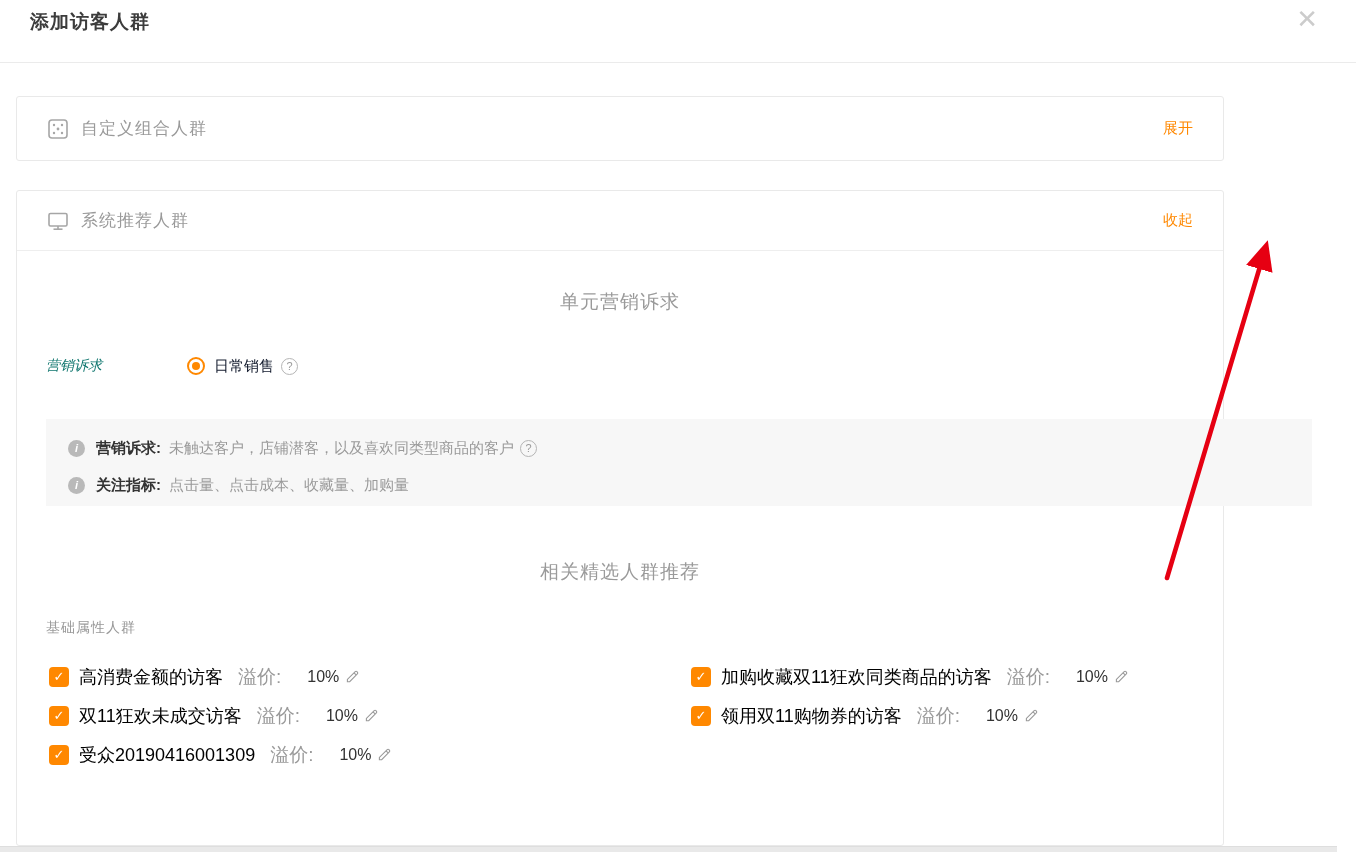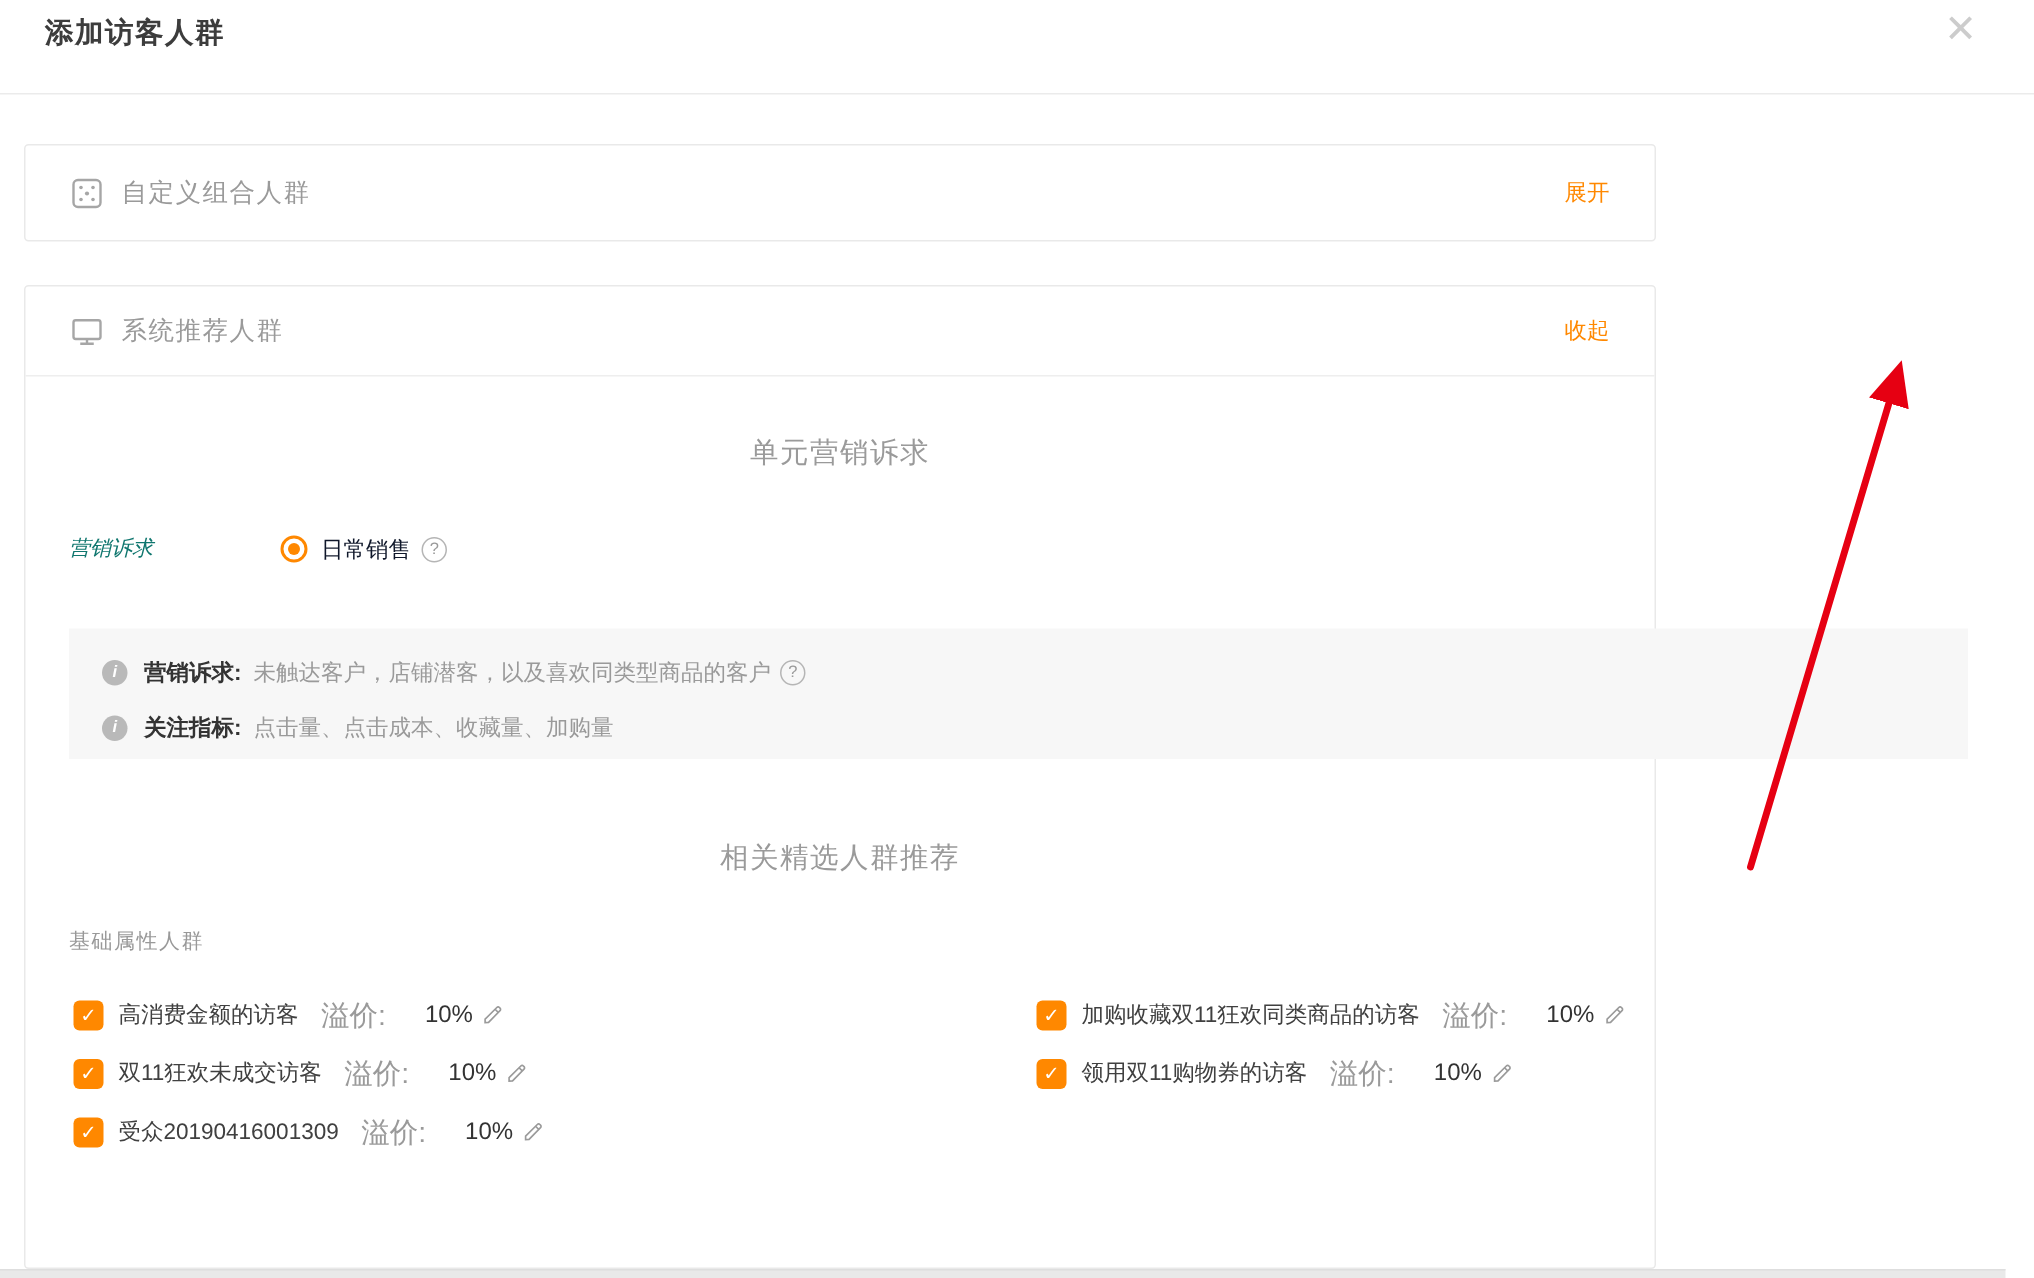--- a/index.html
+++ b/index.html
@@ -6,21 +6,21 @@
   html,body { background:#fff; }
   body { font-family:"Liberation Sans","DejaVu Sans",sans-serif; color:#333; }
   .stage { position:relative; width:1356px; height:852px; background:#fff; overflow:hidden; }
 
   
   .dlg-title { position:absolute; top:9px; left:30px; font-size:19px; font-weight:bold; color:#3c3c3c; letter-spacing:1px; }
   .close-x { position:absolute; top:4px; right:38px; font-size:26px; color:#ccc; cursor:pointer; line-height:30px; font-weight:300; }
   .top-divider { position:absolute; top:62px; left:0; width:1356px; height:1px; background:#ebebeb; }
 
   
-  .panel { position:absolute; left:16px; width:1088px; border:1px solid #e9e9e9; border-radius:3px; background:#fff; }
+  .panel { position:absolute; left:16px; width:1208px; border:1px solid #e9e9e9; border-radius:3px; background:#fff; }
   .panel-custom { top:96px; height:65px; }
   .panel-system { top:190px; height:656px; }
   .panel-head { display:flex; align-items:center; height:63px; padding:0 30px; }
   .panel-system .panel-head { height:60px; border-bottom:1px solid #eeeeee; }
   .panel-head .sec-icon { width:22px; height:22px; margin-right:12px; flex:0 0 auto; }
   .panel-head .sec-title { font-size:17px; color:#9a9a9a; letter-spacing:1px; }
   .panel-head .sec-action { margin-left:auto; font-size:15px; color:#f80; cursor:pointer; }
 
   
   .center-heading { position:absolute; left:0; right:0; text-align:center; font-size:19px; color:#9a9a9a; letter-spacing:1px; }
@@ -43,21 +43,21 @@
   .tip-row .q-circle { margin-left:6px; }
 
   .group-label { position:absolute; top:428px; left:29px; font-size:14px; color:#999; letter-spacing:1px; }
 
   .aud-columns { position:absolute; top:466px; left:32px; right:20px; display:flex; }
   .aud-col { display:flex; flex-direction:column; }
   .aud-col-left { width:642px; flex:0 0 auto; }
   .aud-col-right { flex:1; }
   .aud-row { display:flex; align-items:center; height:39px; }
   .checkbox { width:20px; height:20px; border-radius:4px; background:#f80; color:#fff; display:inline-flex; align-items:center; justify-content:center; font-size:13px; font-weight:bold; margin-right:10px; cursor:pointer; flex:0 0 auto; }
-  .aud-name { font-size:15px; color:#404040; white-space:nowrap; }
+  .aud-name { font-size:18px; color:#000000; white-space:nowrap; }
   .premium-label { font-size:19px; color:#9a9a9a; margin-left:15px; white-space:nowrap; }
   .premium-value { font-size:16px; color:#333; margin-left:26px; }
   .pencil { margin-left:5px; cursor:pointer; display:inline-flex; }
 
   
   .arrow-overlay { position:absolute; top:0; left:0; width:1356px; height:852px; pointer-events:none; z-index:20; }
   .bottom-strip { position:absolute; left:0; bottom:0; width:1337px; height:6px; background:#e9e9e9; border-top:1px solid #dedede; }
 </style>
 </head>
 <body>

